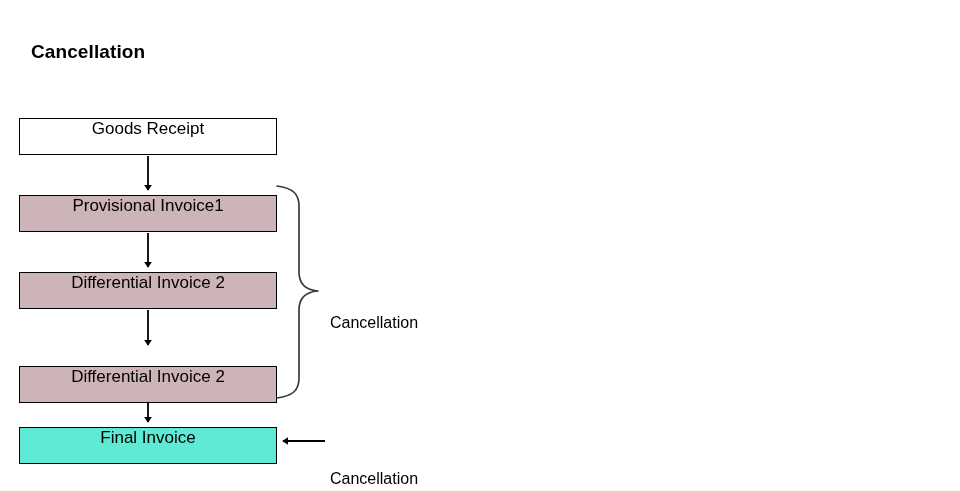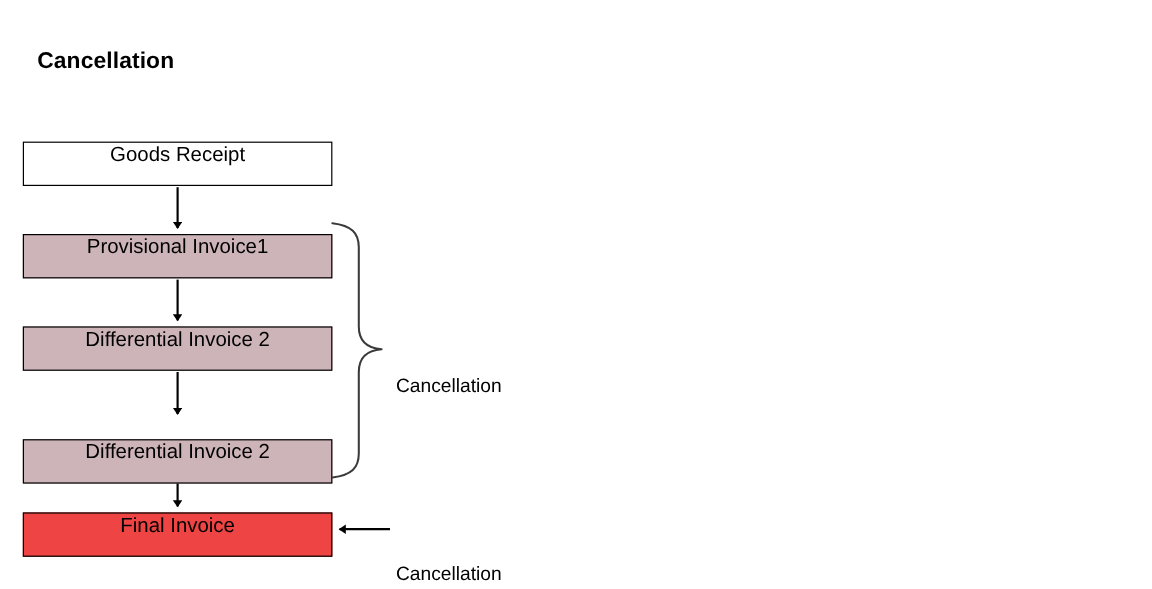--- a/index.html
+++ b/index.html
@@ -46,21 +46,21 @@
     border: 1.5px solid #000000;
     display: flex;
     align-items: flex-start;
     justify-content: center;
     font-size: 17px;
     line-height: 20px;
     white-space: nowrap;
   }
   .node-white  { background: #ffffff; }
   .node-pink   { background: #cdb4b9; }
-  .node-green  { background: #ef4444; }
+  .node-green  { background: #5eead4; }
 
   .node-goods       { top: 118px; }
   .node-prov        { top: 195px; }
   .node-diff1       { top: 272px; }
   .node-diff2       { top: 366px; }
   .node-final       { top: 427px; }
 
   
   #wires {
     position: absolute;

